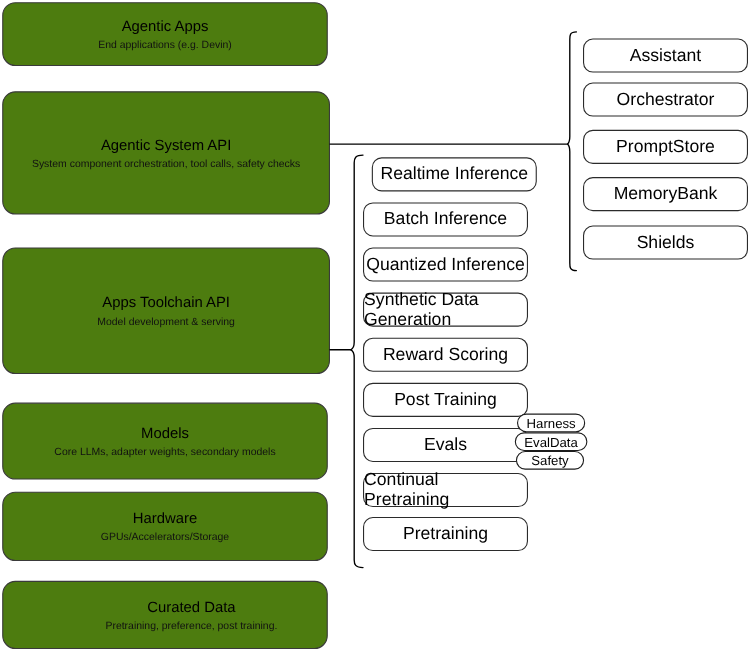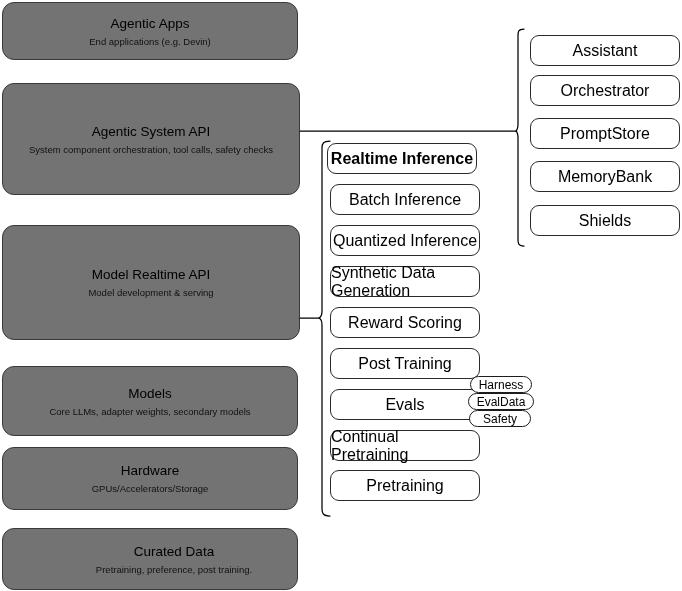--- a/index.html
+++ b/index.html
@@ -17,21 +17,21 @@
   #canvas {
     position: relative;
     width: 682px;
     height: 591px;
   }
   .layer-box {
     position: absolute;
     box-sizing: border-box;
     border: 1.2px solid #3a3a3a;
     border-radius: 12px;
-    background: #737373;
+    background: #4d7c0f;
     display: flex;
     flex-direction: column;
     align-items: center;
     justify-content: center;
     text-align: center;
   }
   .layer-title {
     font-size: 13.5px;
     line-height: 17px;
     color: #000000;
@@ -89,21 +89,21 @@
     <div class="layer-title">Agentic Apps</div>
     <div class="layer-sub">End applications (e.g. Devin)</div>
   </div>
 
   <div class="layer-box" style="left:2px; top:83px; width:298px; height:112px;">
     <div class="layer-title">Agentic System API</div>
     <div class="layer-sub">System component orchestration, tool calls, safety checks</div>
   </div>
 
   <div class="layer-box" style="left:2px; top:225px; width:298px; height:115px;">
-    <div class="layer-title">Model Realtime API</div>
+    <div class="layer-title">Apps Toolchain API</div>
     <div class="layer-sub">Model development &amp; serving</div>
   </div>
 
   <div class="layer-box" style="left:2px; top:366px; width:296px; height:70px;">
     <div class="layer-title">Models</div>
     <div class="layer-sub">Core LLMs, adapter weights, secondary models</div>
   </div>
 
   <div class="layer-box" style="left:2px; top:447px; width:296px; height:63px;">
     <div class="layer-title">Hardware</div>
@@ -131,21 +131,21 @@
              C 323 141, 322 144, 322 148
              L 322 311
              C 322 315, 321 317, 319 318
              C 321 319, 322 321, 322 325
              L 322 509
              C 322 513, 323 516, 330 516"></path>
 
     <path class="stroke" d="M 300 318 L 319 318"></path>
   </svg>
 
-  <div class="pill-box" style="left:327px; top:143px; width:150px; height:31px;font-weight:bold;">
+  <div class="pill-box" style="left:338px; top:143px; width:150px; height:31px;">
     <span>Realtime Inference</span>
   </div>
   <div class="pill-box" style="left:330px; top:184px; width:150px; height:31px;">
     <span>Batch Inference</span>
   </div>
   <div class="pill-box" style="left:330px; top:225px; width:150px; height:31px;">
     <span>Quantized Inference</span>
   </div>
   <div class="pill-box" style="left:330px; top:266px; width:150px; height:31px;">
     <span>Synthetic Data Generation</span>

